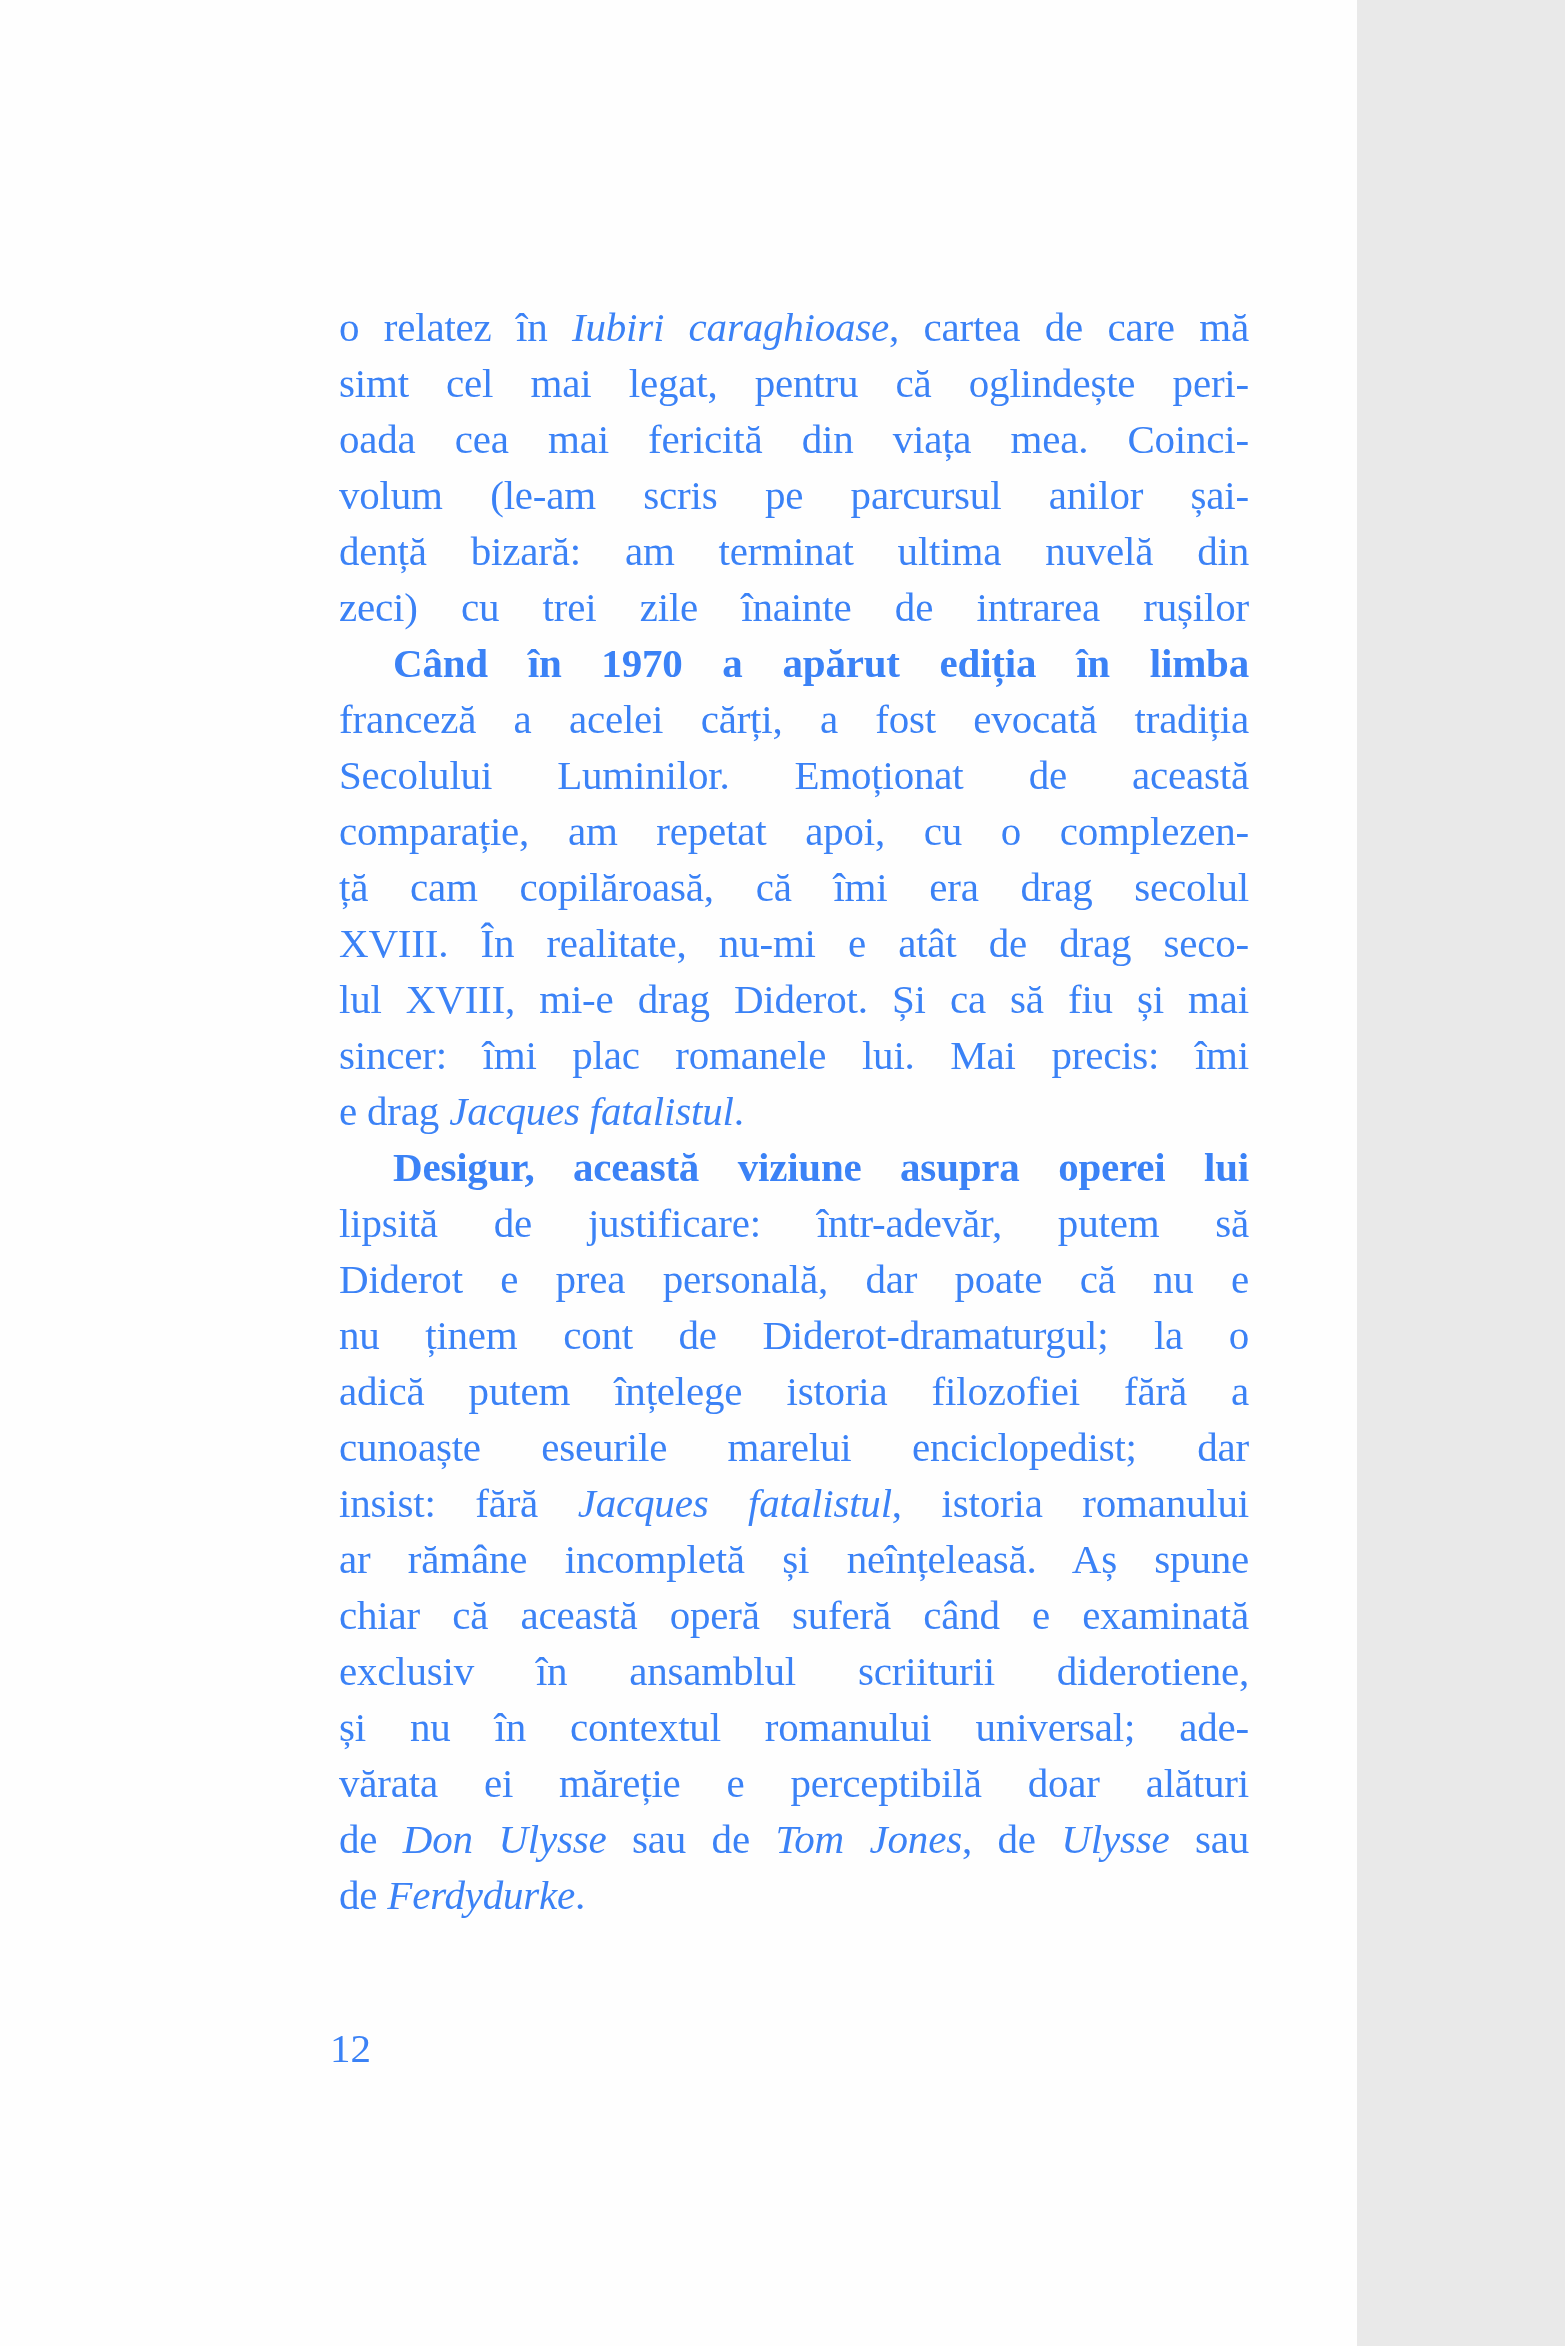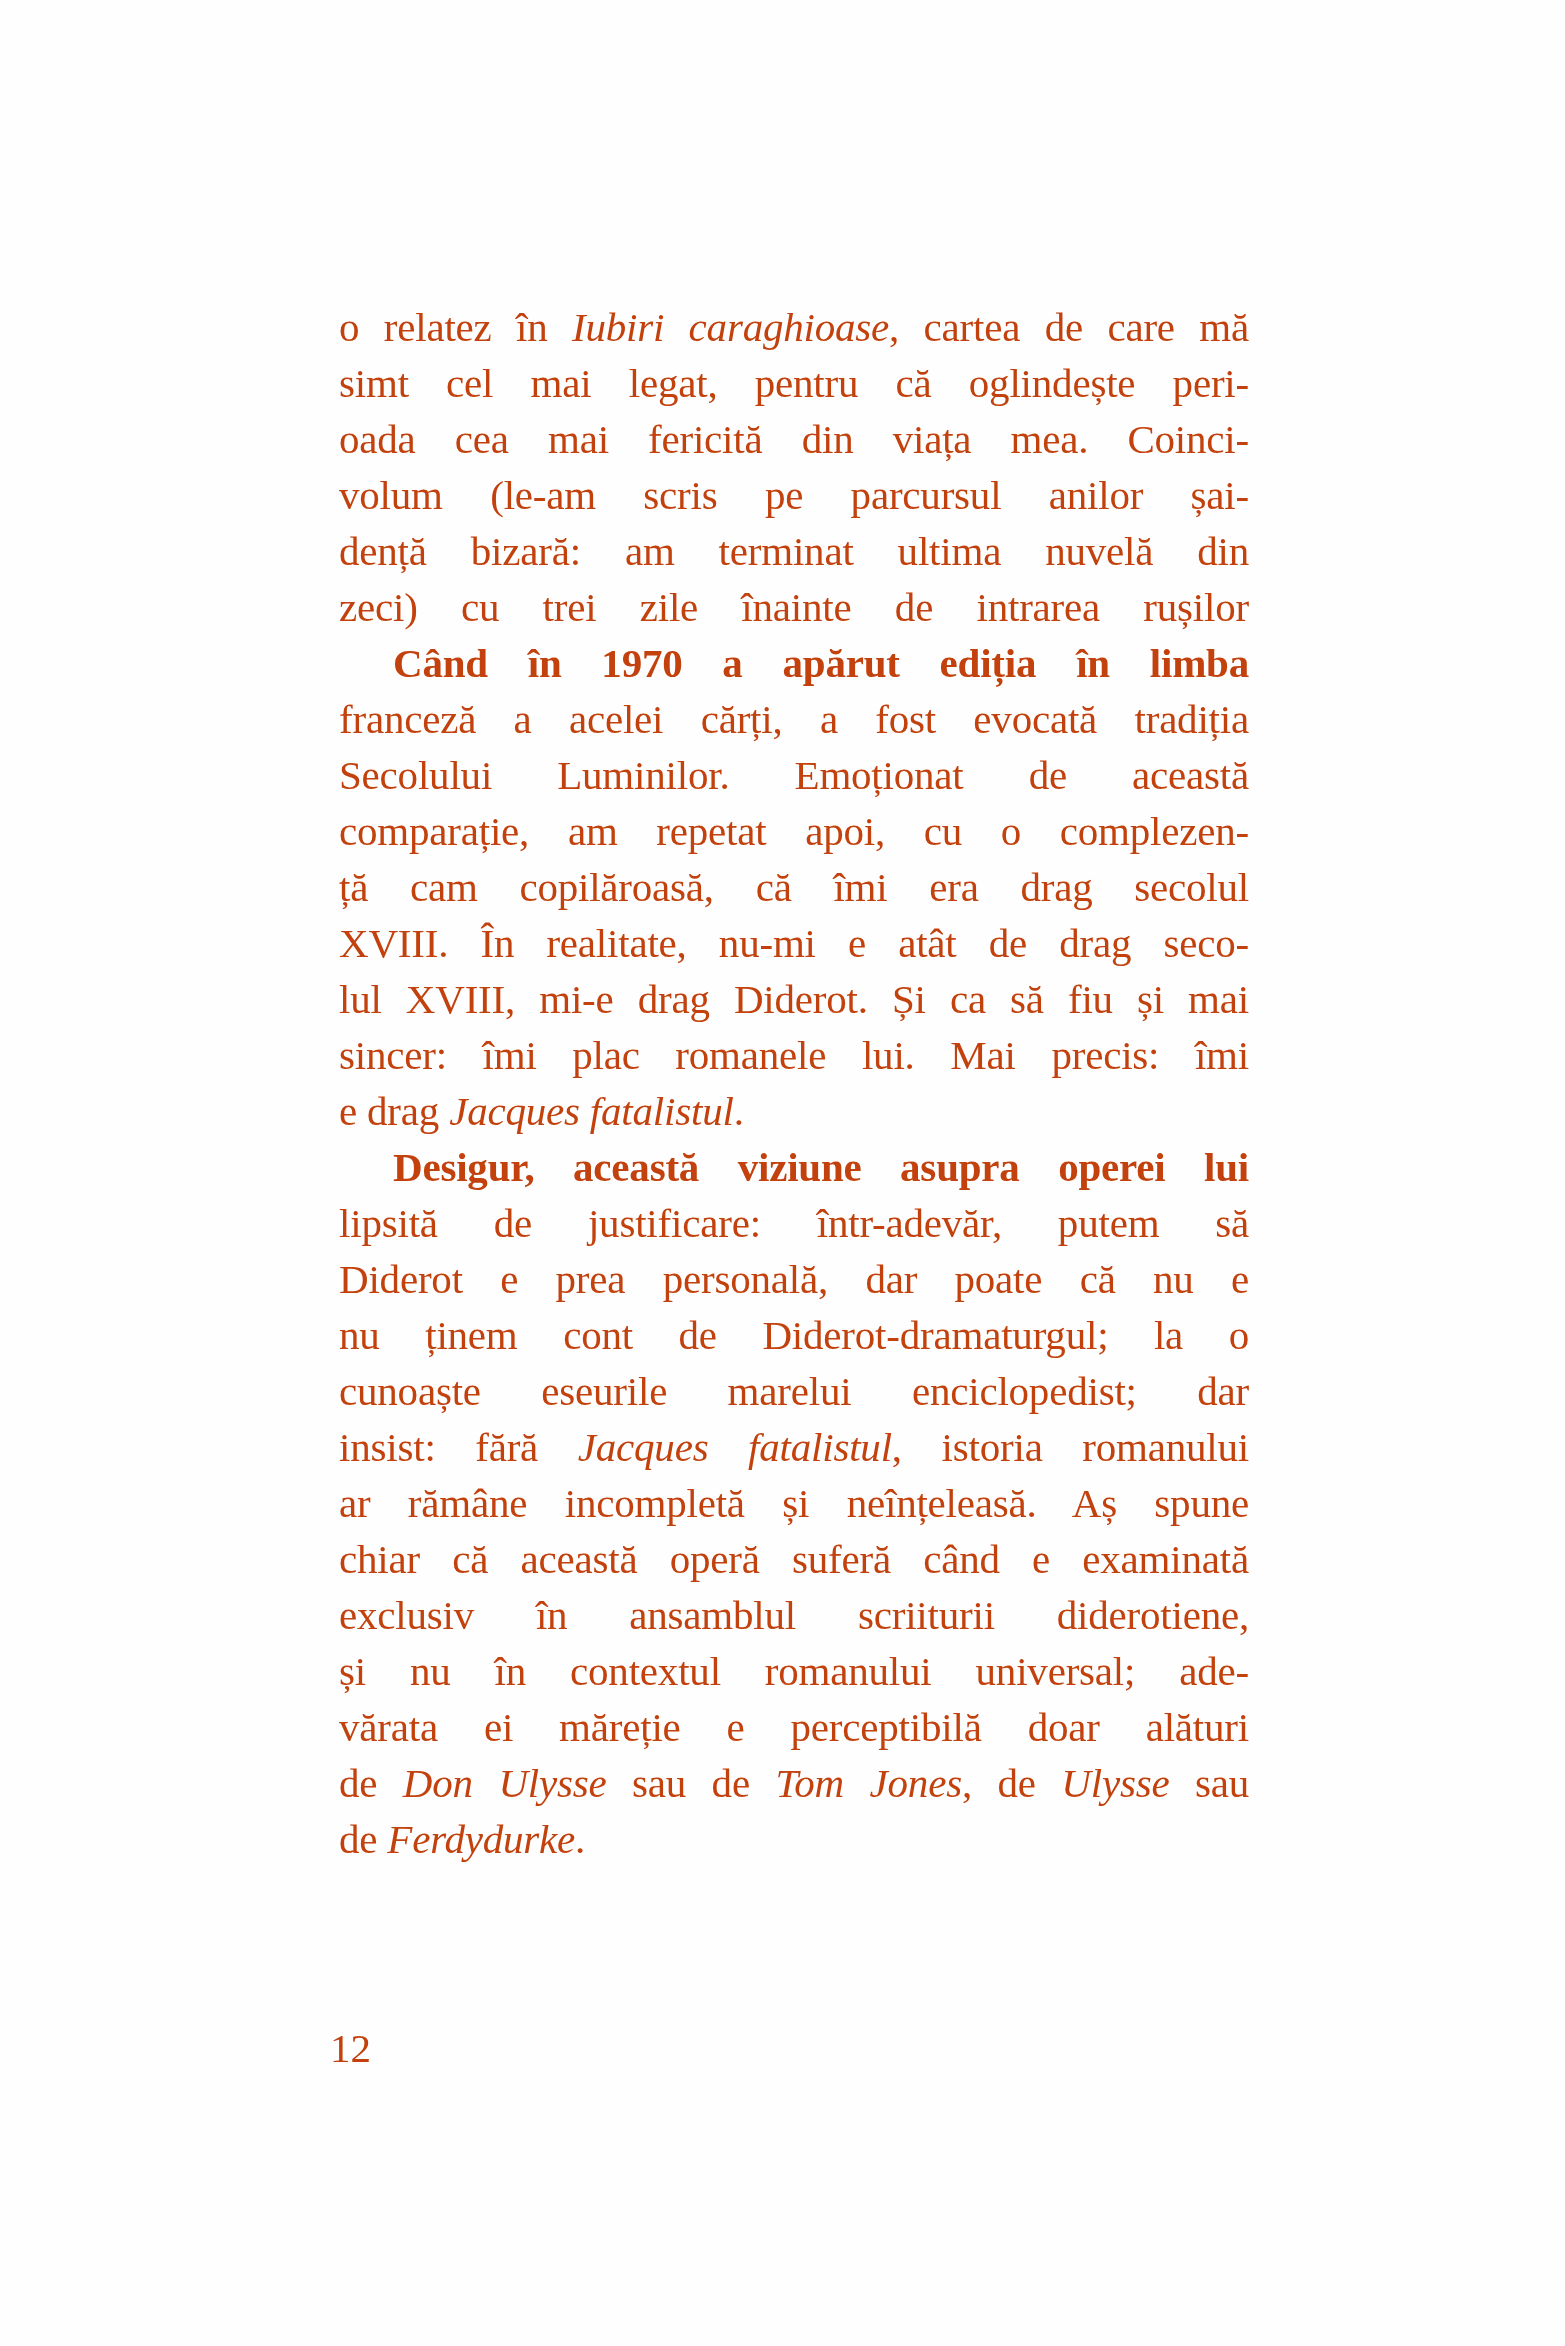--- a/index.html
+++ b/index.html
@@ -2,25 +2,25 @@
 <html style="font-size:15px"><head>
 <meta charset="utf-8">
 <style>
   html, body {
     margin: 0;
     padding: 0;
     background: #e9e9e9;
   }
   .page {
     position: relative;
-    width: 1565px;
+    width: 1357px;
     height: 2347px;
     background: #fefefe;
     font-family: "Liberation Serif", "DejaVu Serif", serif;
-    color: #c2410c;
+    color: #3b82f6;
     overflow: hidden;
   }
   .text-block {
     position: absolute;
     left: 339px;
     top: 299px;
     width: 910px;
     font-size: 41px;
     line-height: 56px;
     letter-spacing: -0.2px;
@@ -64,20 +64,21 @@
         <div class="line">XVIII. În realitate, nu-mi e atât de drag seco-</div>
         <div class="line">lul XVIII, mi-e drag Diderot. Și ca să fiu și mai</div>
         <div class="line">sincer: îmi plac romanele lui. Mai precis: îmi</div>
         <div class="line last">e drag <i>Jacques fatalistul</i>.</div>
       </div>
       <div class="paragraph">
         <div class="line indent">Desigur, această viziune asupra operei lui</div>
         <div class="line">lipsită de justificare: într-adevăr, putem să</div>
         <div class="line">Diderot e prea personală, dar poate că nu e</div>
         <div class="line">nu ținem cont de Diderot-dramaturgul; la o</div>
+        <div class="line">adică putem înțelege istoria filozofiei fără a</div>
         <div class="line">cunoaște eseurile marelui enciclopedist; dar</div>
         <div class="line">insist: fără <i>Jacques fatalistul</i>, istoria romanului</div>
         <div class="line">ar rămâne incompletă și neînțeleasă. Aș spune</div>
         <div class="line">chiar că această operă suferă când e examinată</div>
         <div class="line">exclusiv în ansamblul scriiturii diderotiene,</div>
         <div class="line">și nu în contextul romanului universal; ade-</div>
         <div class="line">vărata ei măreție e perceptibilă doar alături</div>
         <div class="line">de <i>Don Ulysse</i> sau de <i>Tom Jones</i>, de <i>Ulysse</i> sau</div>
         <div class="line last">de <i>Ferdydurke</i>.</div>
       </div>

